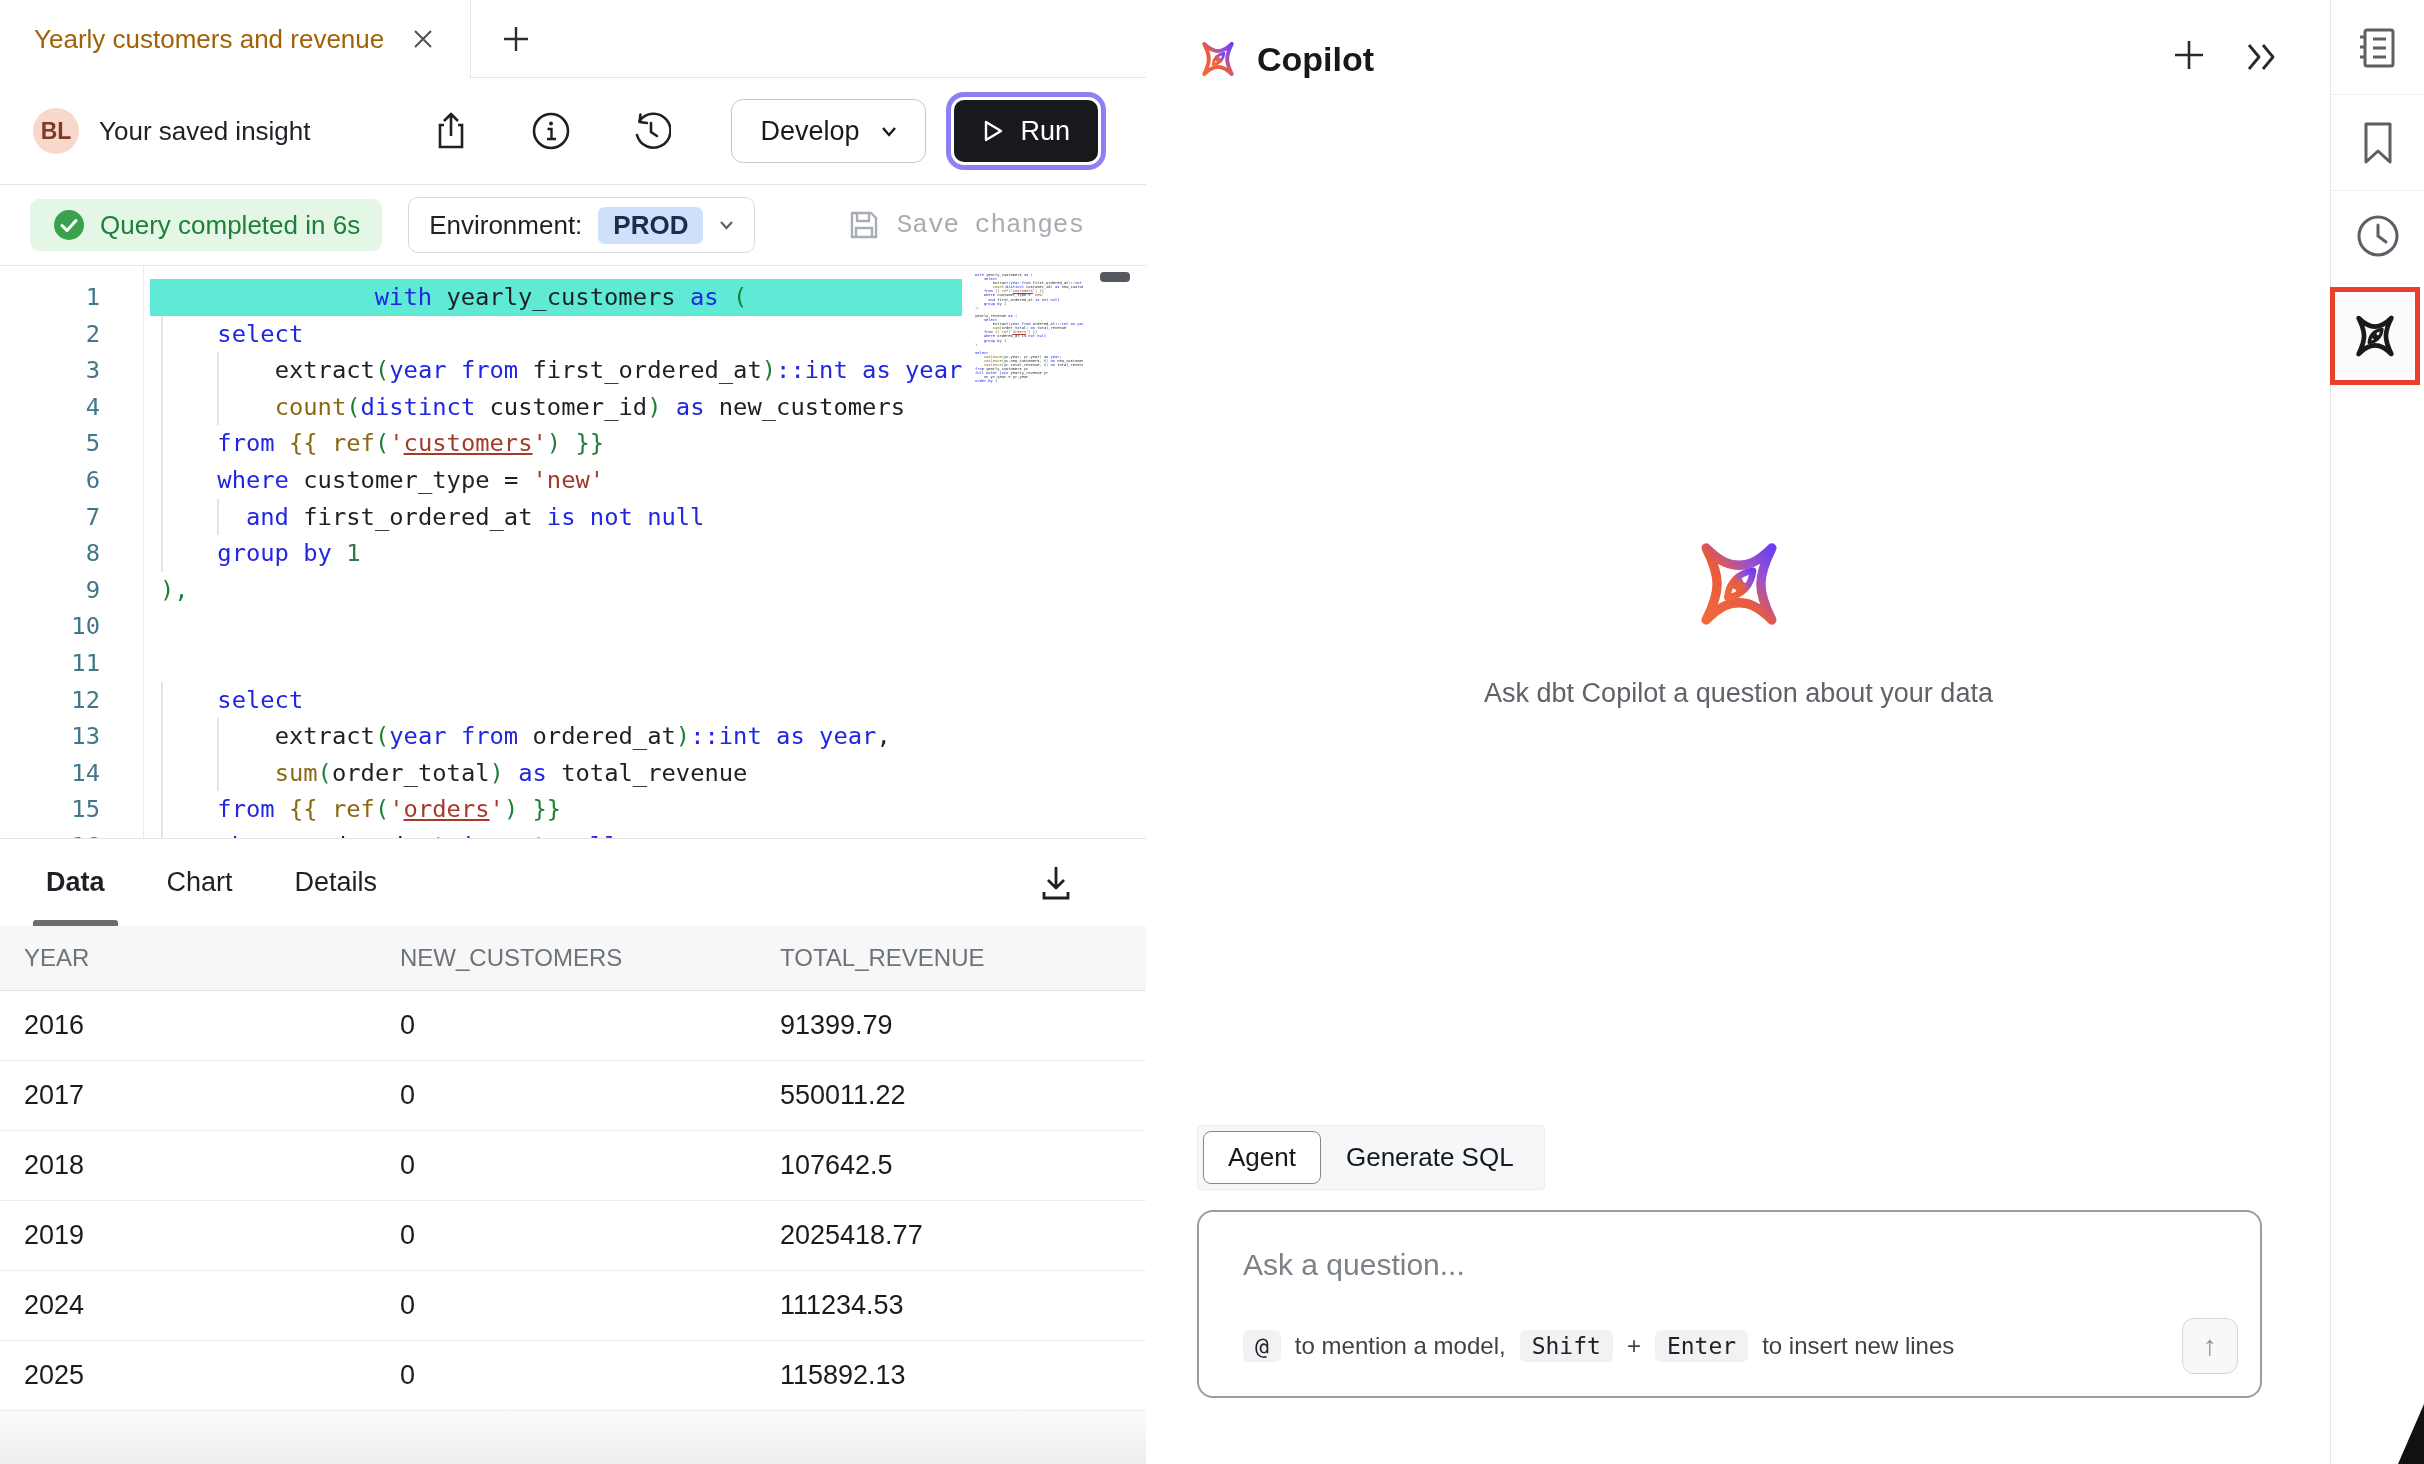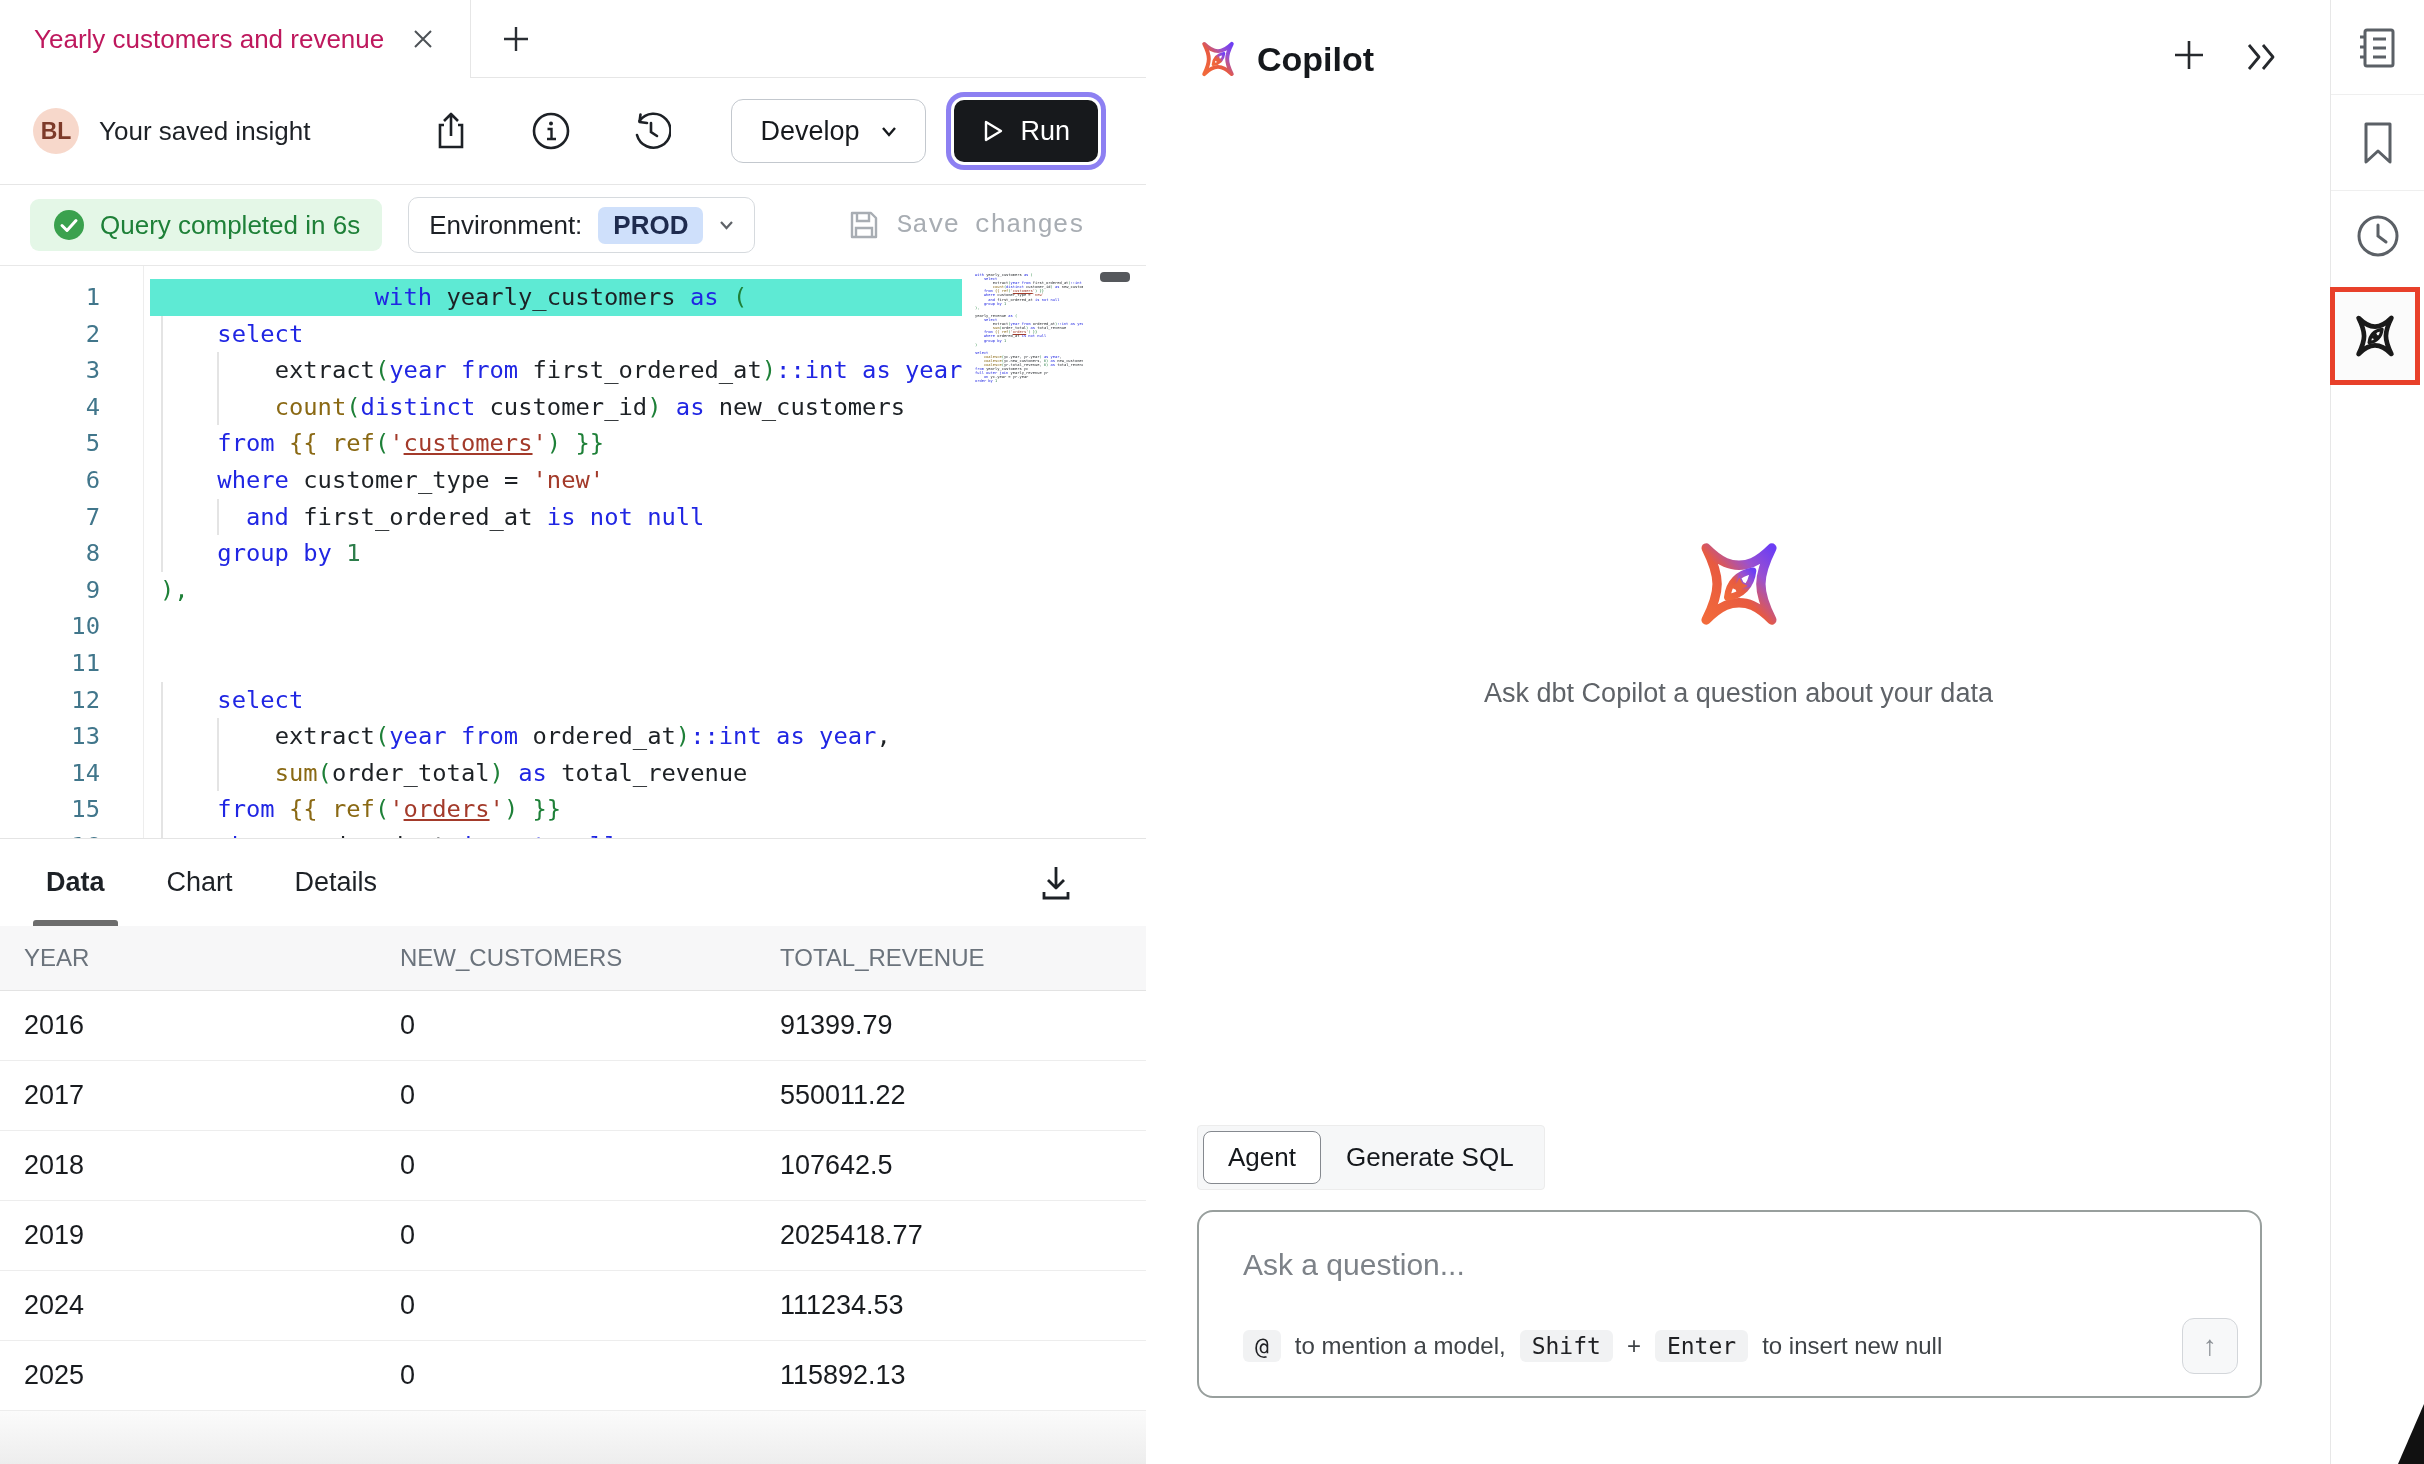--- a/index.html
+++ b/index.html
@@ -6,21 +6,21 @@
   html,body { width:2424px; height:1464px; overflow:hidden; background:#fff;
     font-family:"Liberation Sans", sans-serif; color:#16191d; }
   #app { position:relative; width:2424px; height:1464px; background:#fff; }
 
   
   .left-pane { position:absolute; left:0; top:0; width:1146px; height:1464px; border-right:1px solid #e4e4e4; background:#fff; }
 
   
   .tabbar { position:absolute; left:0; top:0; width:1146px; height:78px; border-bottom:1px solid #e6e6e6; display:flex; align-items:stretch; background:#fff; }
   .tab { display:flex; align-items:center; gap:26px; padding:0 34px; border-right:1px solid #e6e6e6; background:#fff; margin-bottom:-1px; }
-  .tab-title { color:#be185d; font-size:26px;text-align:center; }
+  .tab-title { color:#a16207; font-size:26px;text-align:center; }
   .tab-close { display:flex; align-items:center; color:#4d5257; cursor:pointer; }
   .tab-plus { display:flex; align-items:center; padding:0 30px; color:#2a2e33; cursor:pointer; }
 
   
   .toolbar { position:absolute; left:0; top:78px; width:1146px; height:107px; border-bottom:1px solid #e6e6e6; display:flex; align-items:center; background:#fff; }
   .avatar { width:46px; height:46px; border-radius:50%; background:#f7d8cb; color:#7d3a29; font-weight:bold; font-size:23px; display:flex; align-items:center; justify-content:center; margin-left:33px; flex:none; }
   .insight-title { font-size:26px; margin-left:20px; color:#1d2126; }
   .tb-spacer { flex:1; }
   .tb-icon { width:40px; height:40px; display:flex; align-items:center; justify-content:center; color:#1d2126; cursor:pointer; margin-right:60px; flex:none; }
   .develop-btn { height:64px; border:1.5px solid #c3c8ce; border-radius:12px; background:#fff; display:flex; align-items:center; gap:22px; padding:0 28px; font-size:27px; color:#16191d; margin-right:28px; cursor:pointer; flex:none; }
@@ -332,21 +332,21 @@
           <div class="seg-btn">Generate SQL</div>
         </div>
       <div class="ask-card">
         <div class="ask-placeholder">Ask a question...</div>
         <div class="ask-hints">
           <span class="kbd">@</span>
           <span>to mention a model,</span>
           <span class="kbd">Shift</span>
           <span>+</span>
           <span class="kbd">Enter</span>
-          <span>to insert new null</span>
+          <span>to insert new lines</span>
         </div>
         <button class="send-btn">
           <span>↑</span>
         </button>
       </div>
     </div>
   </div>
 
   <div class="rightbar">
     <div class="rb-icon" style="top:25px;">

